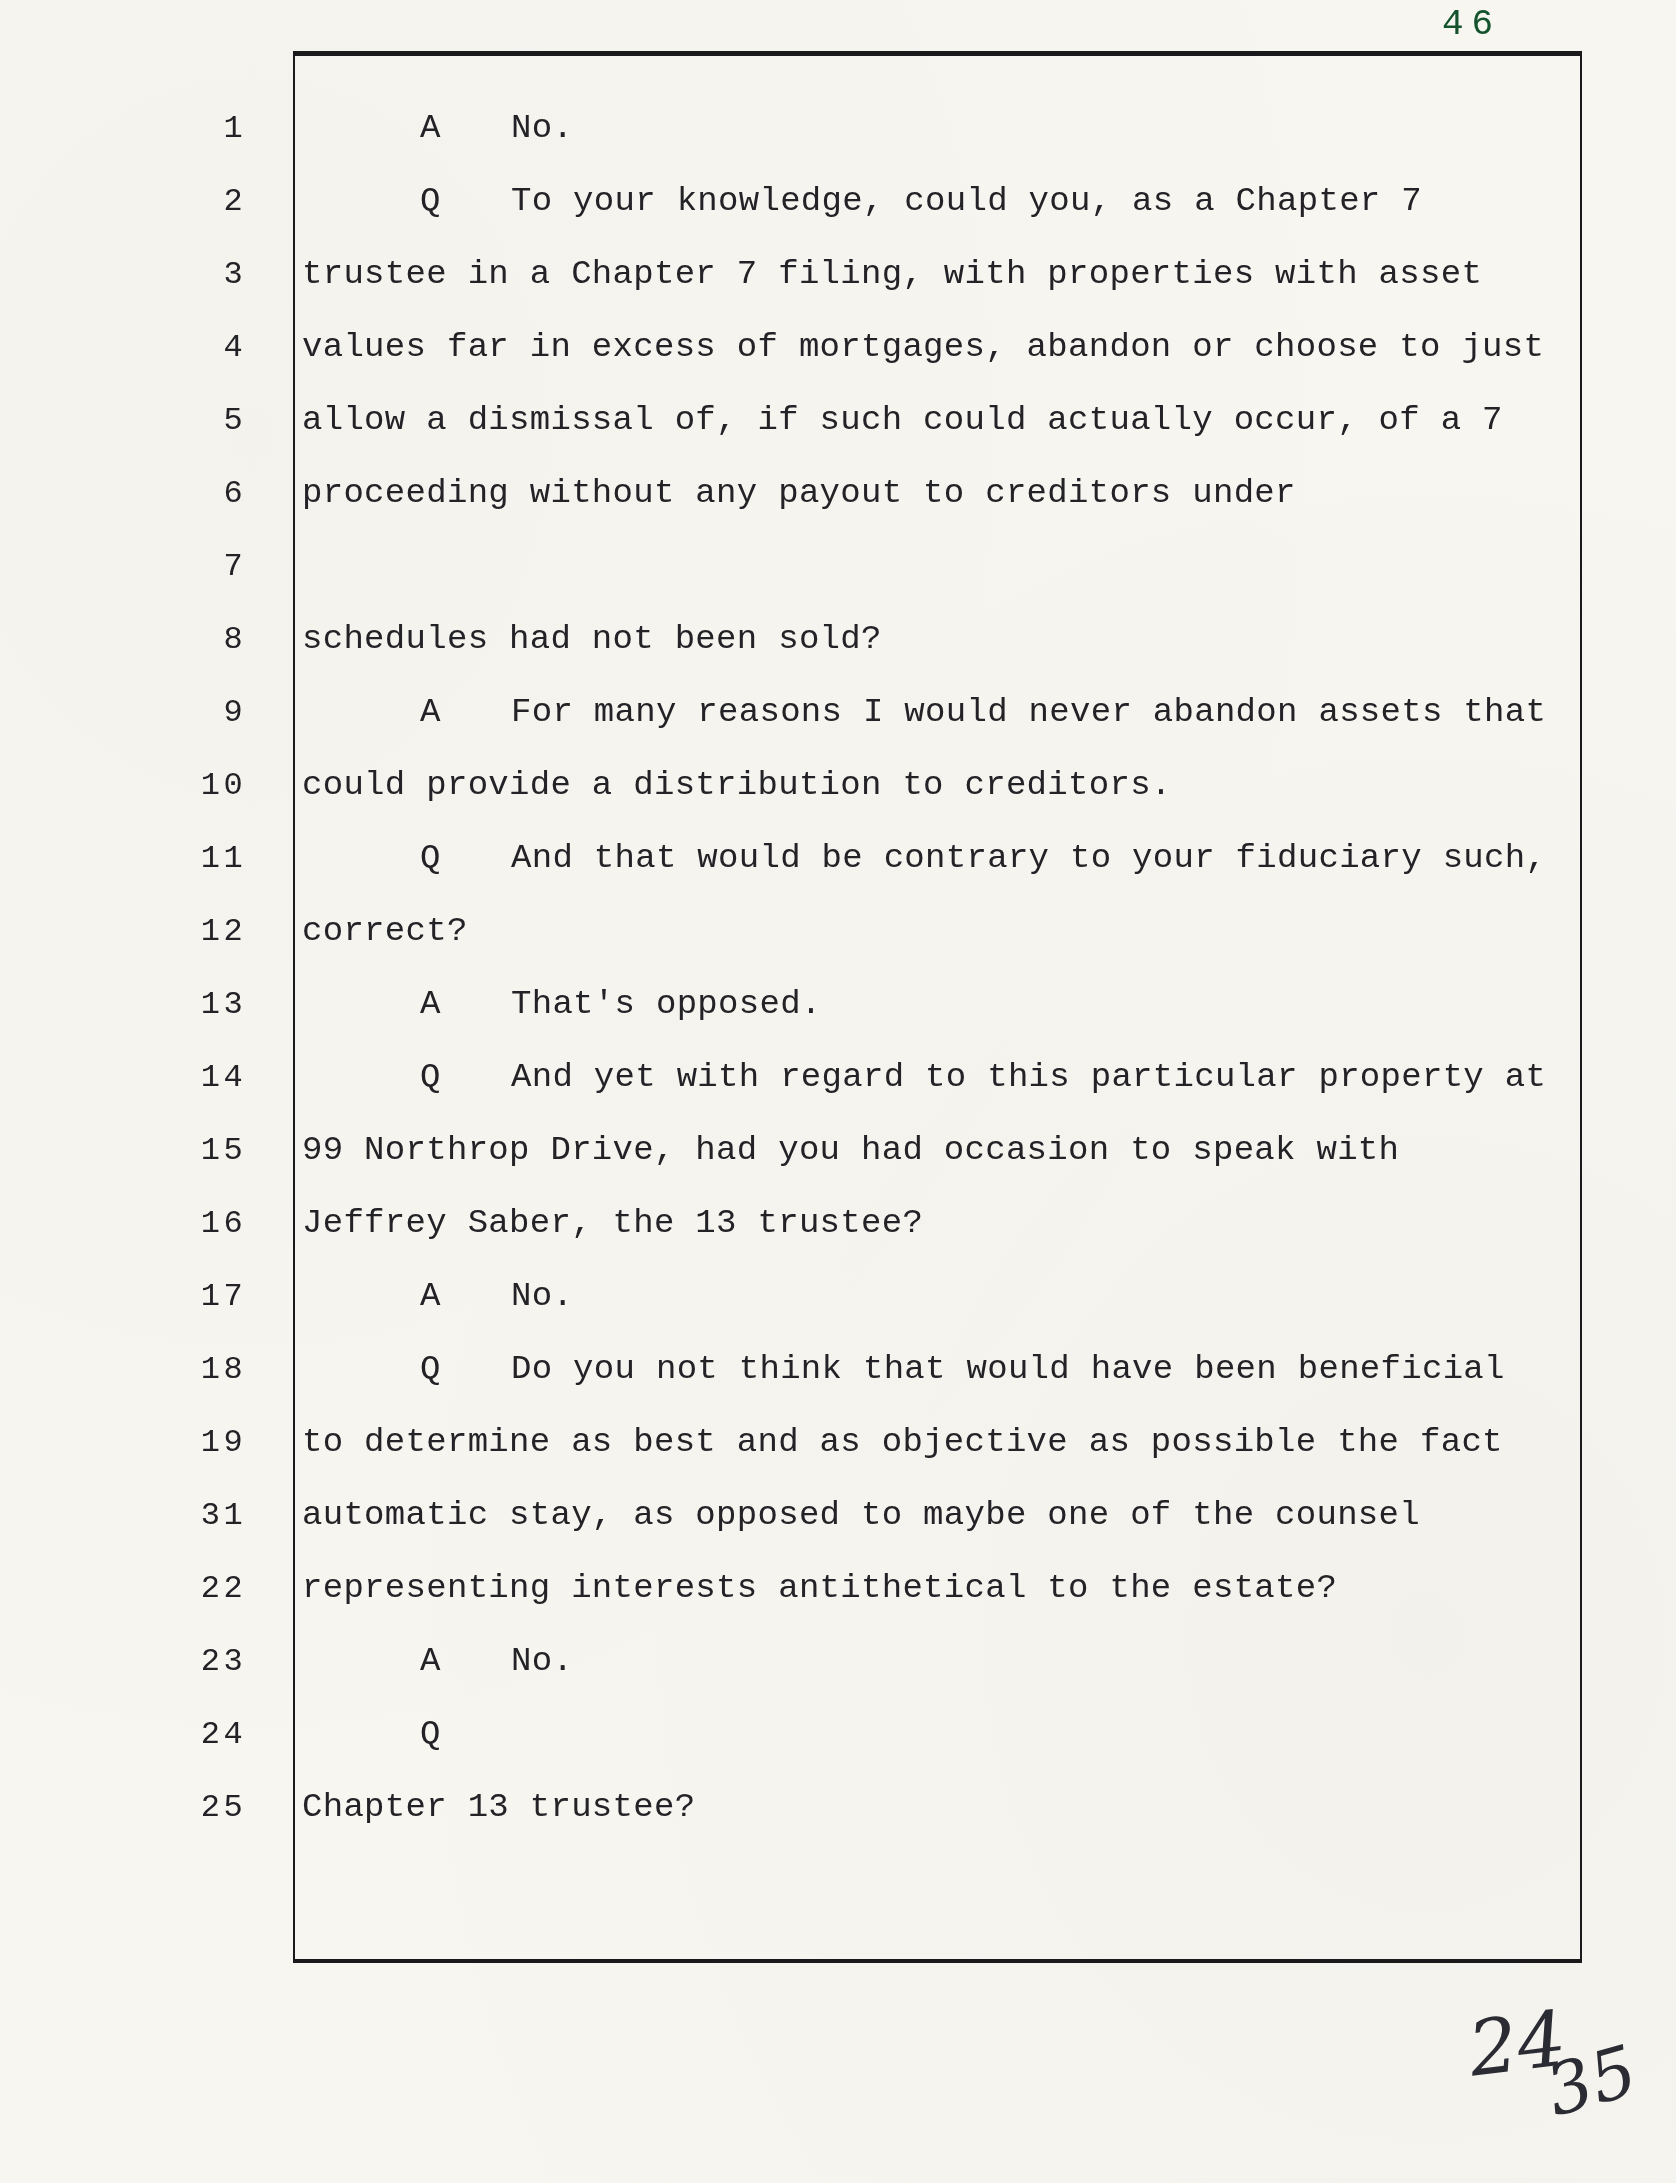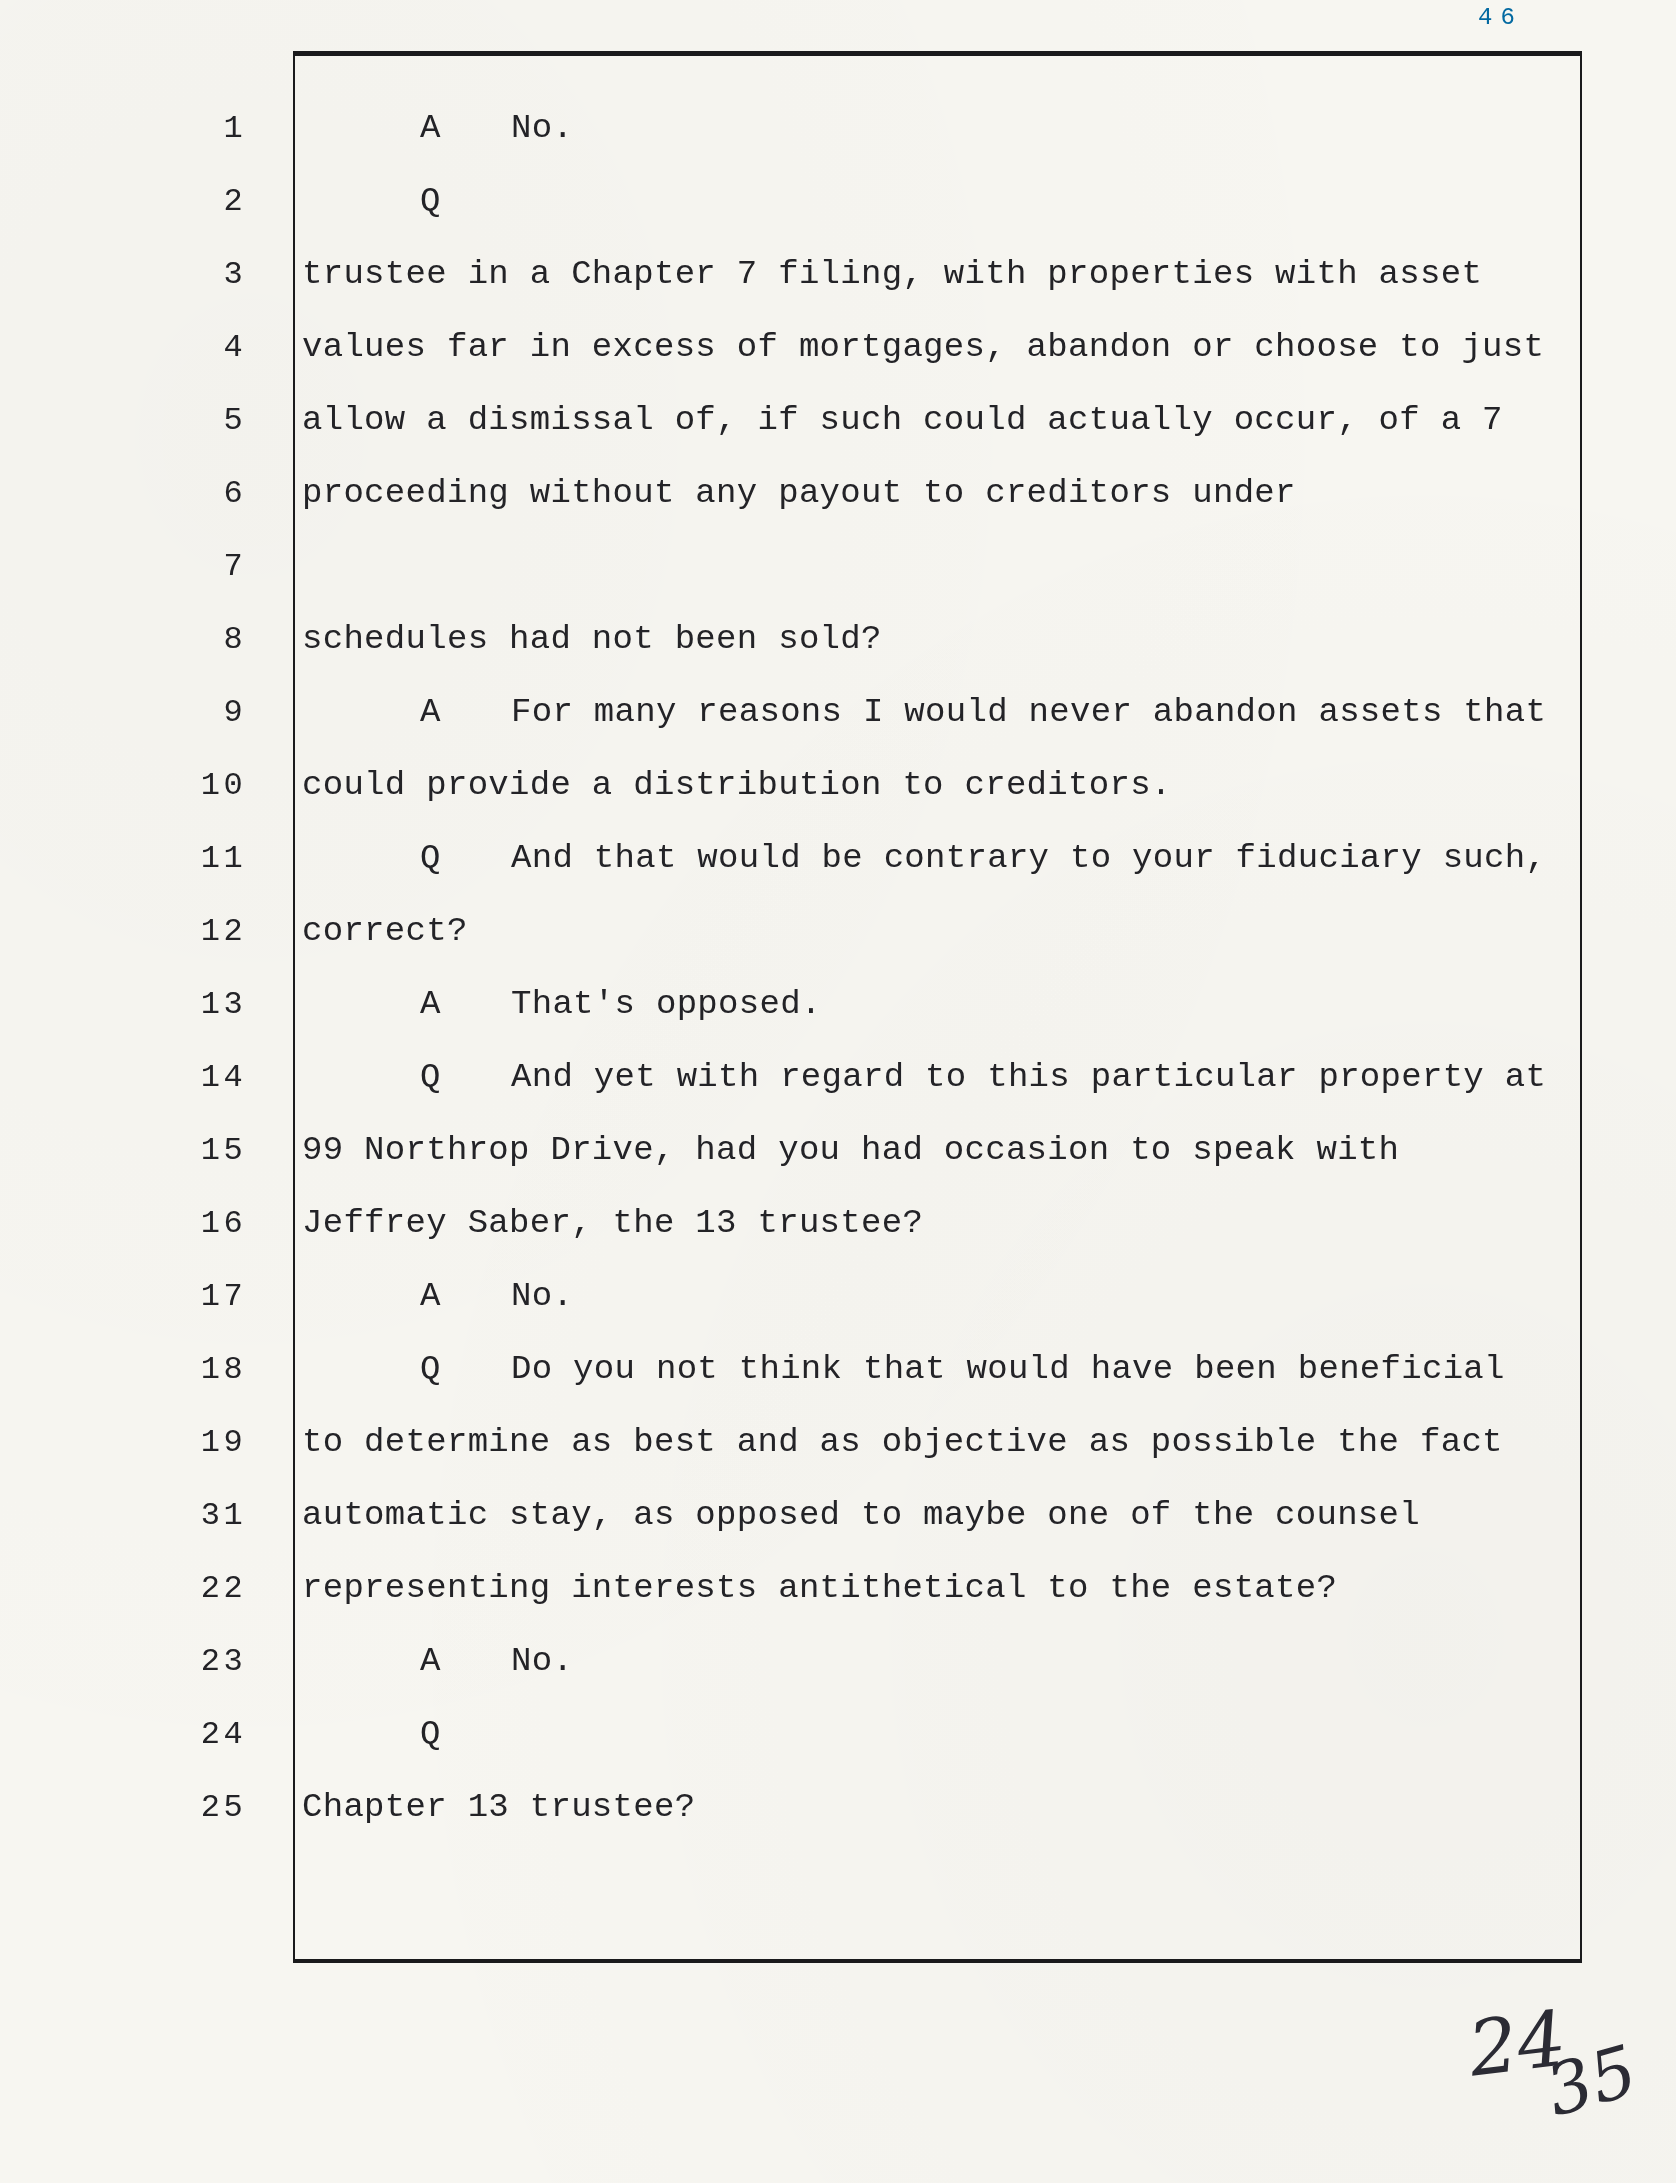--- a/index.html
+++ b/index.html
@@ -20,24 +20,24 @@
     position: absolute;
     inset: 0;
     background:
       radial-gradient(ellipse at 15% 20%, rgba(0,0,0,0.015), transparent 60%),
       radial-gradient(ellipse at 85% 75%, rgba(0,0,0,0.02), transparent 55%);
     pointer-events: none;
   }
   .page-number {
     position: absolute;
     top: 4px;
-    left: 1478px;
-    font-size: 24px;
+    left: 1442px;
+    font-size: 36px;
     letter-spacing: 8px;
-    color: #0369a1;
+    color: #14532d;
   }
   .text-box {
     position: absolute;
     left: 293px;
     top: 51px;
     width: 1289px;
     height: 1912px;
     box-sizing: border-box;
     border: 2.7px solid #1a1a1c;
     border-top-width: 5.4px;
@@ -121,20 +121,21 @@
 
 <div class="lines">
     <div class="line-row">
       <span class="line-num">1</span>
       <span class="qa-marker">A</span>
       <span class="line-text answer-text">No.</span>
     </div>
     <div class="line-row">
       <span class="line-num">2</span>
       <span class="qa-marker">Q</span>
+      <span class="line-text answer-text">To your knowledge, could you, as a Chapter 7</span>
     </div>
     <div class="line-row">
       <span class="line-num">3</span>
       <span class="line-text continuation-text">trustee in a Chapter 7 filing, with properties with asset</span>
     </div>
     <div class="line-row">
       <span class="line-num">4</span>
       <span class="line-text continuation-text">values far in excess of mortgages, abandon or choose to just</span>
     </div>
     <div class="line-row">

